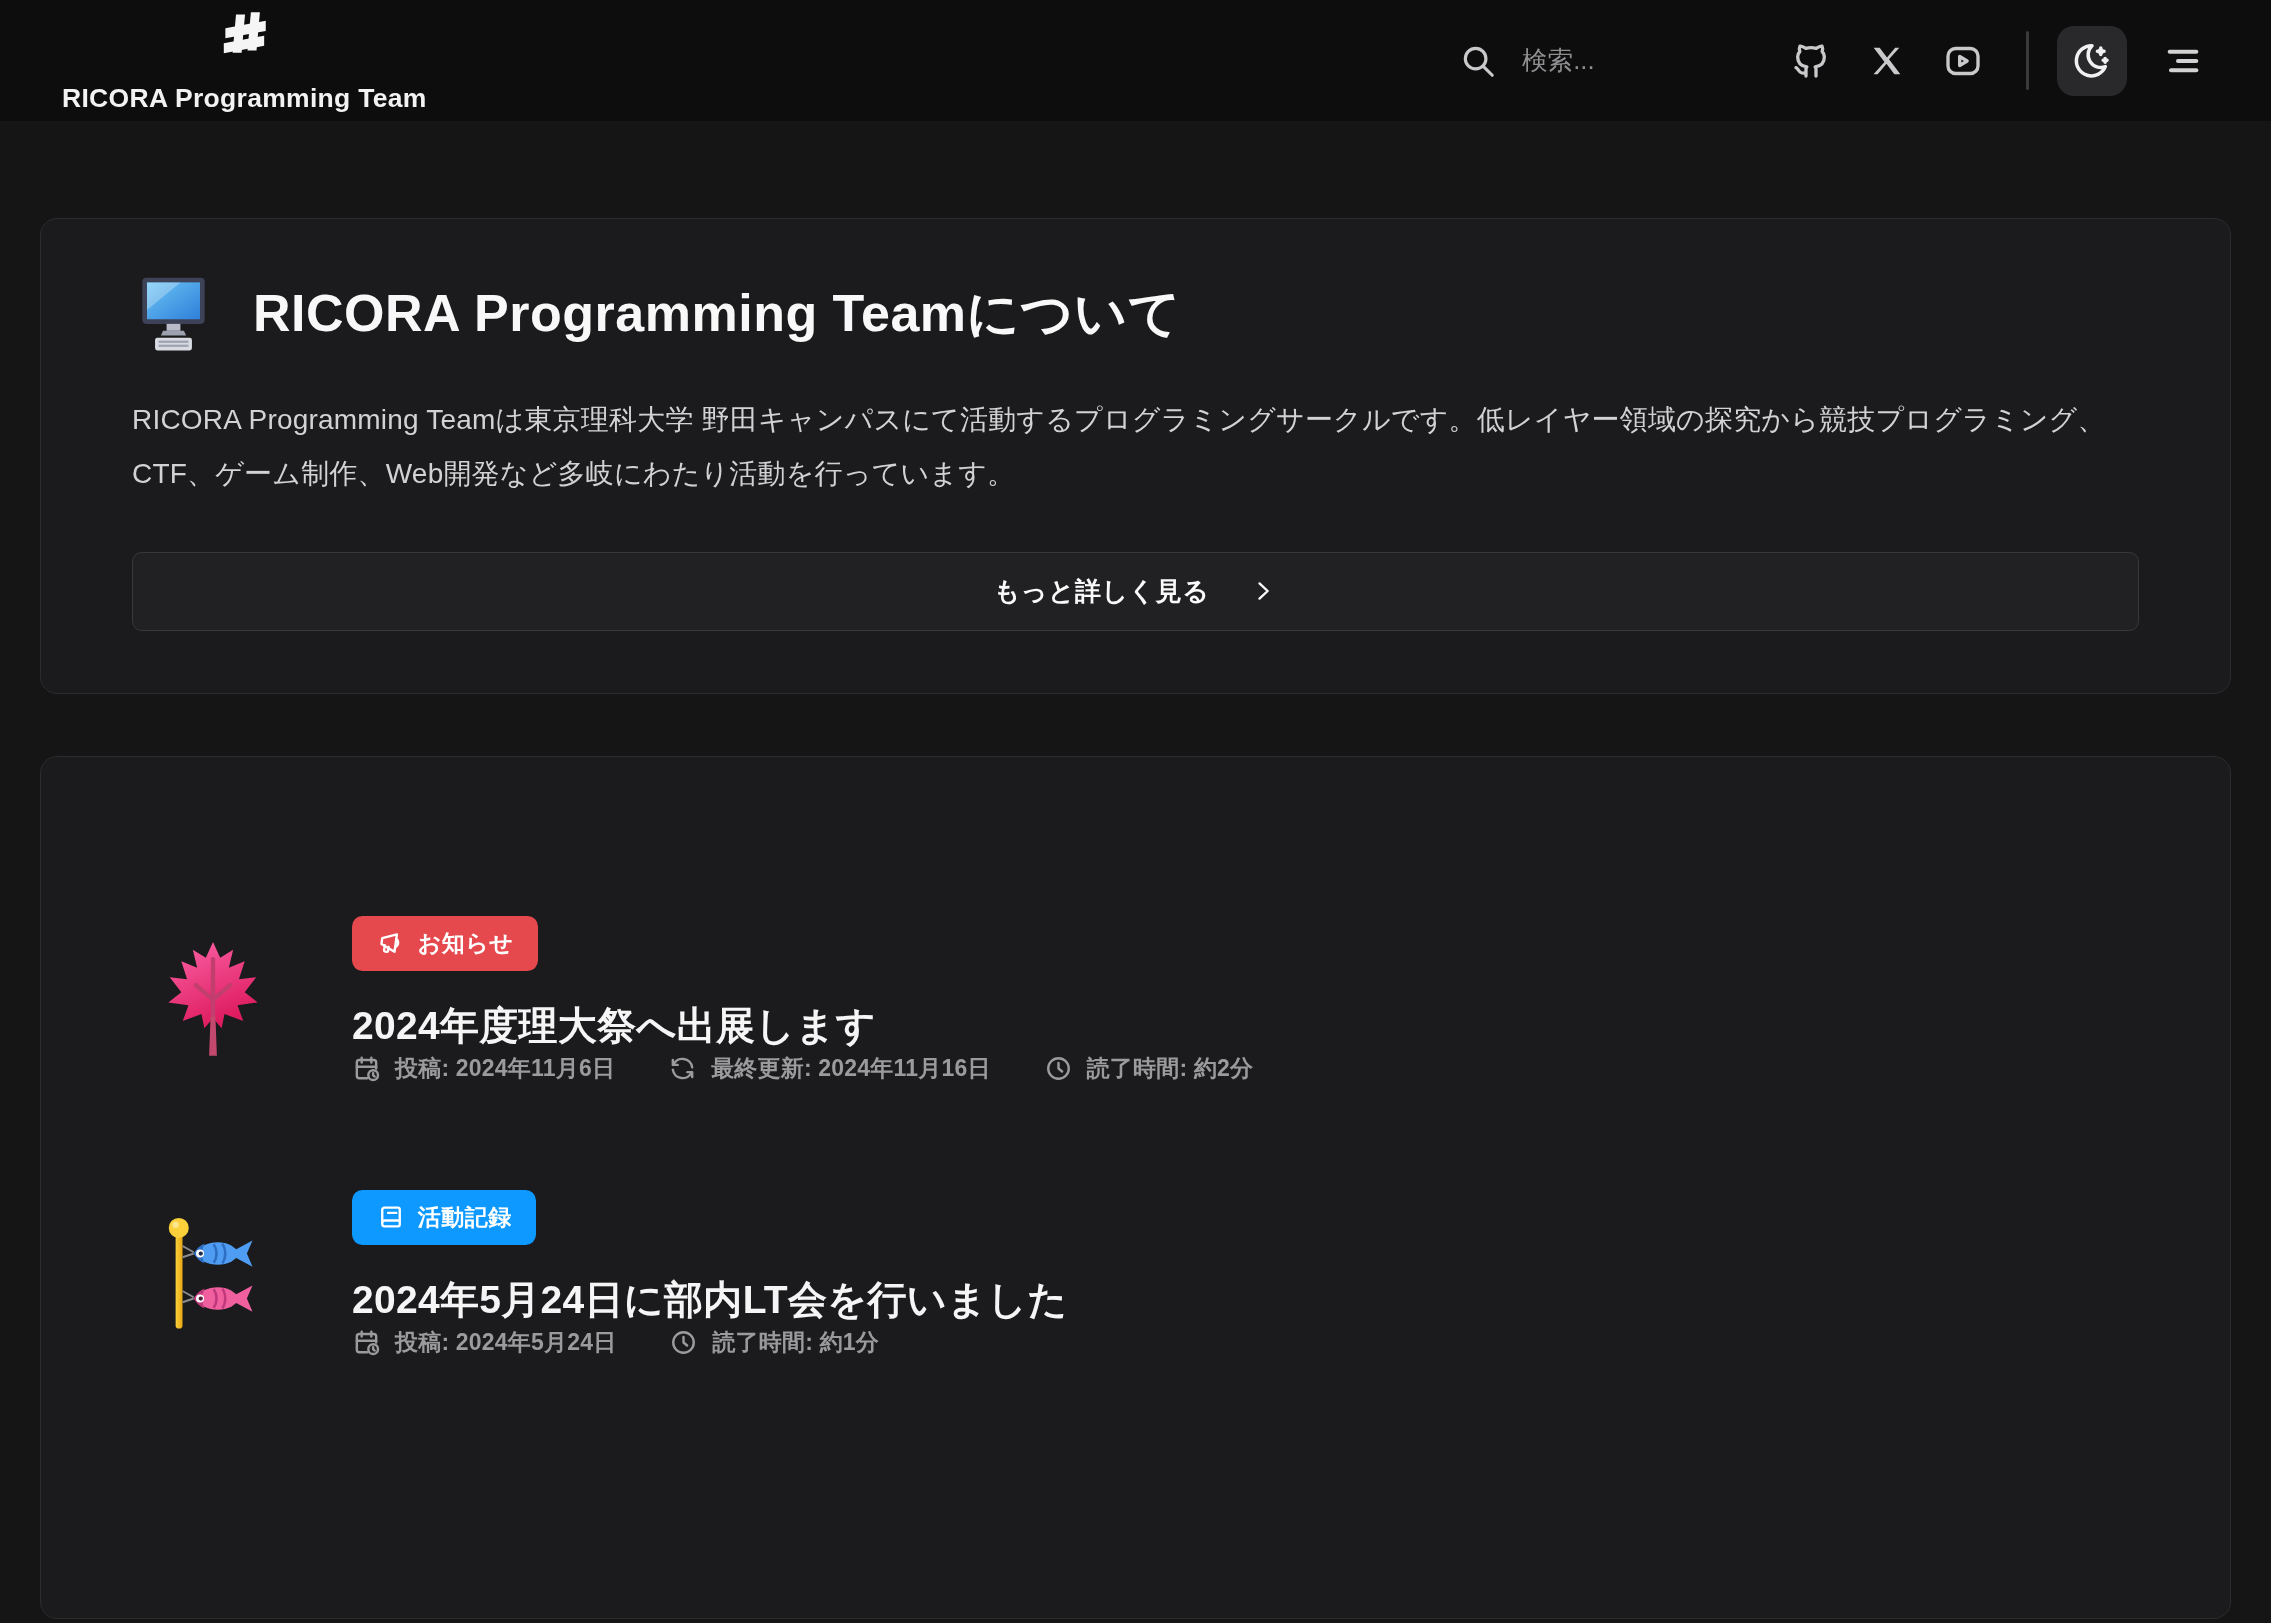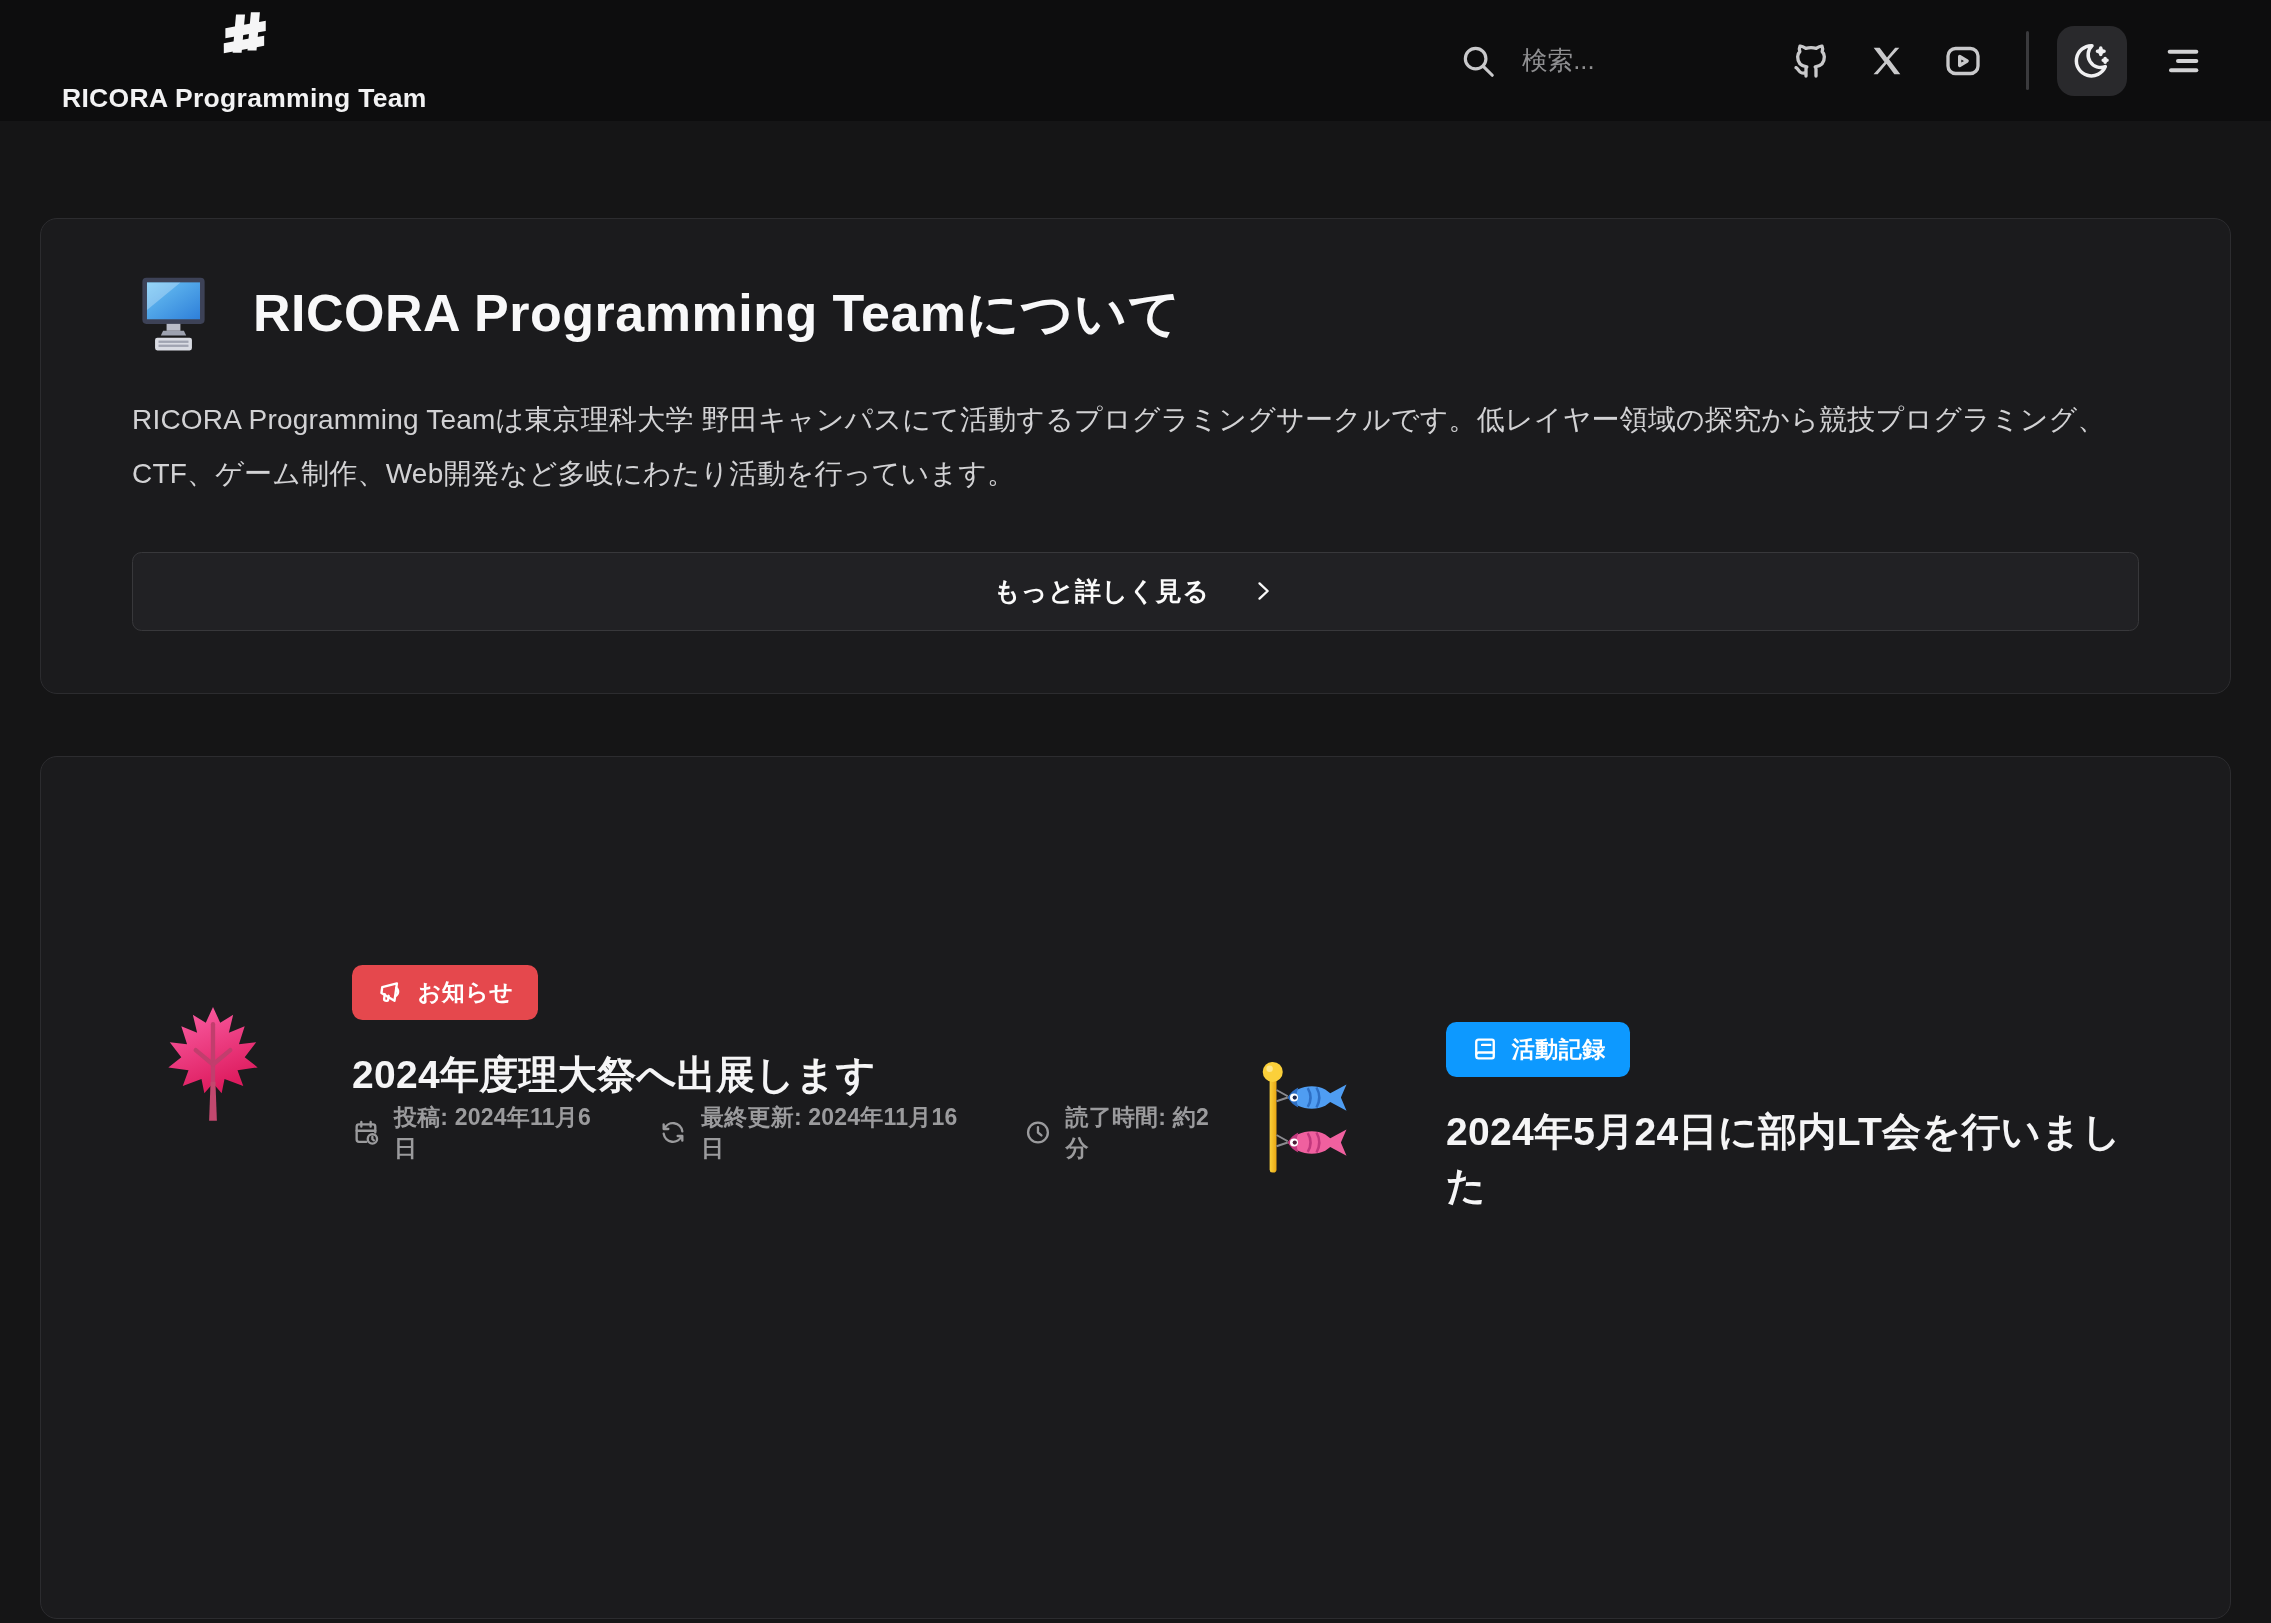--- a/index.html
+++ b/index.html
@@ -55,21 +55,21 @@
   }
   .more-btn {
     margin-top:51px; width:100%; height:79px; border-radius:9.5px;
     background:#212124; border:1.9px solid #38383b; cursor:pointer;
     display:flex; align-items:center; justify-content:center; gap:40px;
     color:#fafafa;
   }
   .more-btn span { font-size:26px; font-weight:700; font-family:inherit; letter-spacing:0.5px; }
   .more-btn svg { width:28px; height:28px; }
   
-  .articles { margin-top:89px; display:flex; flex-direction:row; }
+  .articles { margin-top:89px; display:flex; flex-direction:column; }
   .article { display:flex; align-items:center; gap:59px; }
   .article + .article { margin-top:106px; }
   .article-emoji { flex:0 0 161px; display:flex; justify-content:center; align-items:center; }
   .article-body { display:flex; flex-direction:column; align-items:flex-start; }
   .badge {
     display:inline-flex; align-items:center; gap:13.2px;
     height:55px; padding:0 24.6px; border-radius:10.4px; color:#ffffff;
   }
   .badge svg { width:28px; height:28px; }
   .badge span { font-size:23px; font-weight:700; letter-spacing:0.5px; }
@@ -302,19 +302,41 @@
             <svg viewBox="0 0 24 24">
               <g class="stroke-i">
                 <path d="M6.5 4 H18 a1.5 1.5 0 0 1 1.5 1.5 v13 a1.5 1.5 0 0 1 -1.5 1.5 H6.5 a2 2 0 0 1 -2 -2 V6 a2 2 0 0 1 2 -2 z"></path>
                 <path d="M9.5 8.5 h7"></path>
                 <path d="M4.5 16.5 a2 2 0 0 1 2 -1.5 H19.5"></path>
               </g>
             </svg>
             <span>活動記録</span>
           </div>
           <h3 class="article-title">2024年5月24日に部内LT会を行いました</h3>
+          <div class="meta-row">
+            <div class="meta-item">
+              <svg viewBox="0 0 24 24">
+                <g class="stroke-i">
+                  <path d="M12.5 20 H6 a2 2 0 0 1 -2 -2 V7 a2 2 0 0 1 2 -2 h12 a2 2 0 0 1 2 2 v5"></path>
+                  <path d="M8 3 v4 M16 3 v4 M4 10.5 h16"></path>
+                  <circle cx="17.5" cy="17.5" r="4"></circle>
+                    <path d="M17.5 15.8 v1.9 l1.3 1"></path>
+                </g>
+              </svg>
+              <span>投稿: 2024年5月24日</span>
+            </div>
+            <div class="meta-item">
+              <svg viewBox="0 0 24 24">
+                <g class="stroke-i">
+                    <circle cx="12" cy="12" r="8.5"></circle>
+                    <path d="M12 7.5 V12 l3 2.5"></path>
+                  </g>
+              </svg>
+              <span>読了時間: 約1分</span>
+            </div>
+          </div>
         </div>
       </article>
 
     </div>
   </section>
 </main>
 
 
 </body></html>

